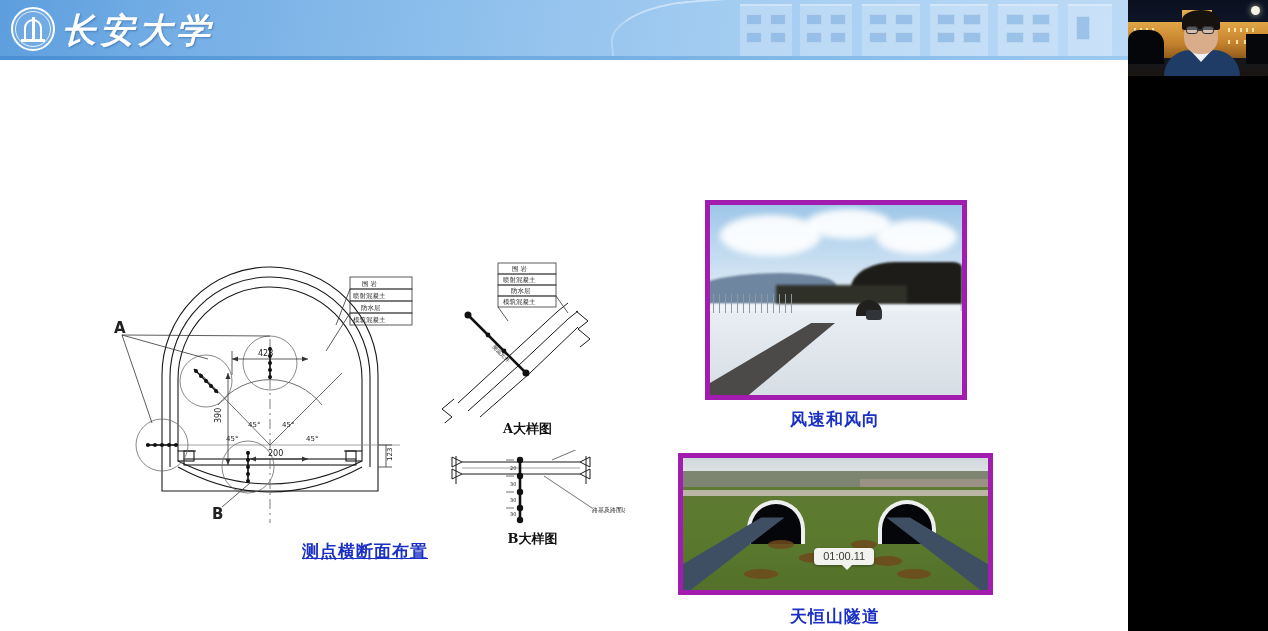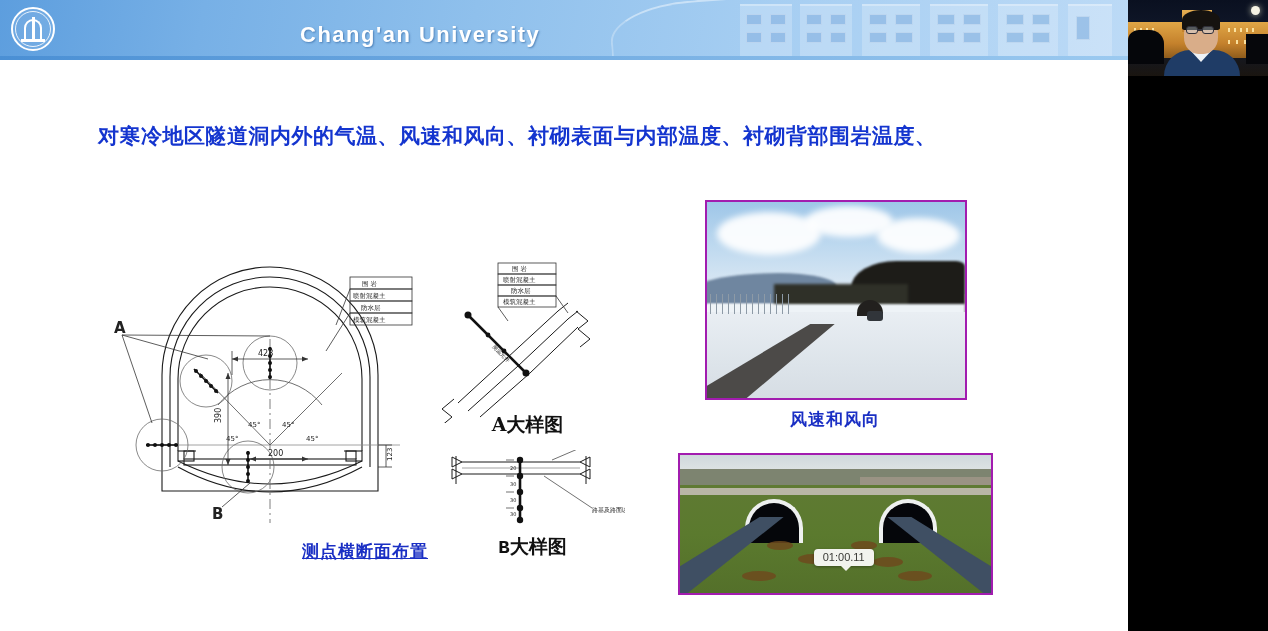--- a/index.html
+++ b/index.html
@@ -102,29 +102,29 @@
 
   
   #drawing{ position:absolute; left:100px; top:255px; width:340px; height:315px; }
   #drawing svg{ display:block; }
 
   #detail-a{ position:absolute; left:440px; top:255px; width:175px; height:185px; }
   #detail-b{ position:absolute; left:440px; top:450px; width:185px; height:110px; }
   .detail-cap{
     position:absolute; width:100%; text-align:center;
     font-family:"DejaVu Serif","Liberation Serif",serif;
-    font-size:19px; font-weight:bold; color:#111;
+    font-size:13px; font-weight:bold; color:#111;
   }
   #detail-a .detail-cap{ bottom:2px; }
-  #detail-b .detail-cap{ bottom:0px;font-family:Liberation Mono, monospace; }
+  #detail-b .detail-cap{ bottom:12px; }
 
   
   .photo{
     position:absolute; overflow:hidden;
-    border:2px solid #a21caf;
+    border:5px solid #a21caf;
   }
   #photo1{ left:705px; top:200px; width:262px; height:200px; }
   #photo2{ left:678px; top:453px; width:315px; height:142px; }
 
   
   .p1-sky{position:absolute;left:0;top:0;width:100%;height:47%;
     background:linear-gradient(180deg,#9ec6e8 0%,#bcd8ef 45%,#dfeaf4 100%);}
   .p1-cloud{position:absolute;background:rgba(255,255,255,0.92);border-radius:50%;filter:blur(3px);}
   .p1-hill{position:absolute;left:-6%;top:36%;width:56%;height:16%;
     background:#6f86a0;border-radius:60% 40% 0 0;filter:blur(1px);}
@@ -255,26 +255,25 @@
         <div class="wm-win" style="left:8px;top:10px;width:14px;height:24px;"></div>
       </div>
 
       <div id="logo">
         <div class="ring"></div>
         <div class="ring2"></div>
         <div class="arch"></div>
         <div class="pillar"></div>
         <div class="base"></div>
       </div>
-      <div id="en-name">Chang'an University</div>
+      <div id="cn-name">长安大学</div>
       <div class="strip-bottom"></div>
     </div>
 
 
-    <div class="para" id="para-1">对寒冷地区隧道洞内外的气温、风速和风向、衬砌表面与内部温度、衬砌背部围岩温度、</div>
 
     <div id="drawing">
       <svg width="340" height="315" viewBox="0 0 340 315">
         <g fill="none" stroke="#1a1a1a" stroke-width="1.1">
 
           <path d="M62,196 L62,120 A108,108 0 0 1 278,120 L278,196"></path>
 
           <path d="M70,196 L70,122 A100,100 0 0 1 270,122 L270,196"></path>
 
           <path d="M78,196 L78,124 A92,92 0 0 1 262,124 L262,196"></path>
@@ -520,20 +519,21 @@
       <div class="p2-roadL"></div>
       <div class="p2-roadR"></div>
       <div class="p2-flowerbed" style="left:28%;top:62%;width:26px;height:9px;"></div>
       <div class="p2-flowerbed" style="left:38%;top:72%;width:30px;height:10px;"></div>
       <div class="p2-flowerbed" style="left:55%;top:62%;width:26px;height:9px;"></div>
       <div class="p2-flowerbed" style="left:62%;top:74%;width:30px;height:10px;"></div>
       <div class="p2-flowerbed" style="left:20%;top:84%;width:34px;height:10px;"></div>
       <div class="p2-flowerbed" style="left:70%;top:84%;width:34px;height:10px;"></div>
       <div class="p2-tooltip">01:00.11</div>
     </div>
+    <div class="caption" id="cap-photo2">天恒山隧道</div>
 
   </div>
 
   <div id="cam-panel">
     <div id="cam-video">
       <div class="cam-moon"></div>
       <div class="cam-bld main"></div>
       <div class="cam-bld tower"></div>
       <div class="cam-win" style="left:6px;top:28px;"></div>
       <div class="cam-win" style="left:12px;top:28px;"></div>

